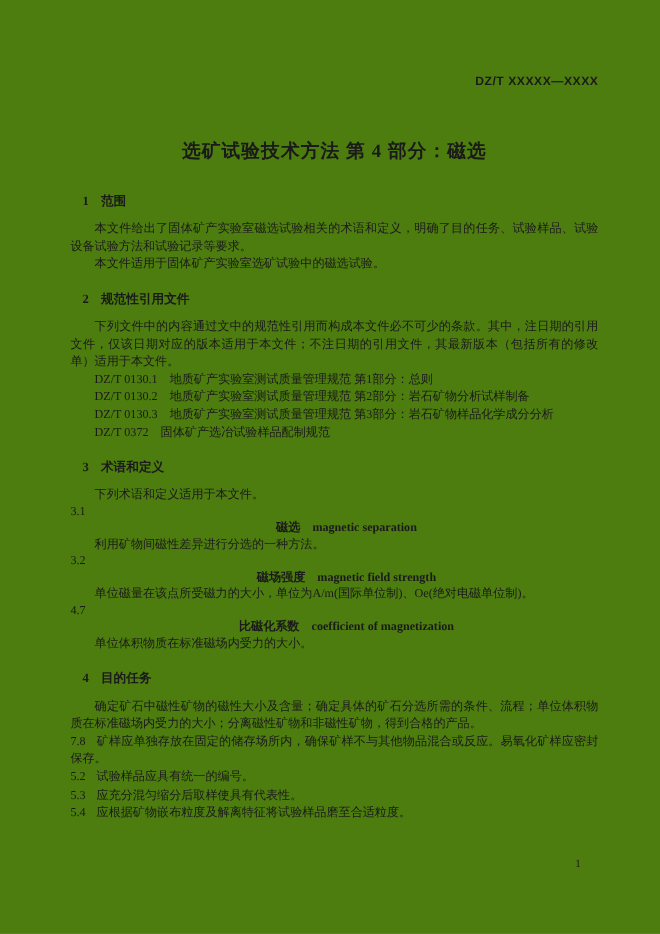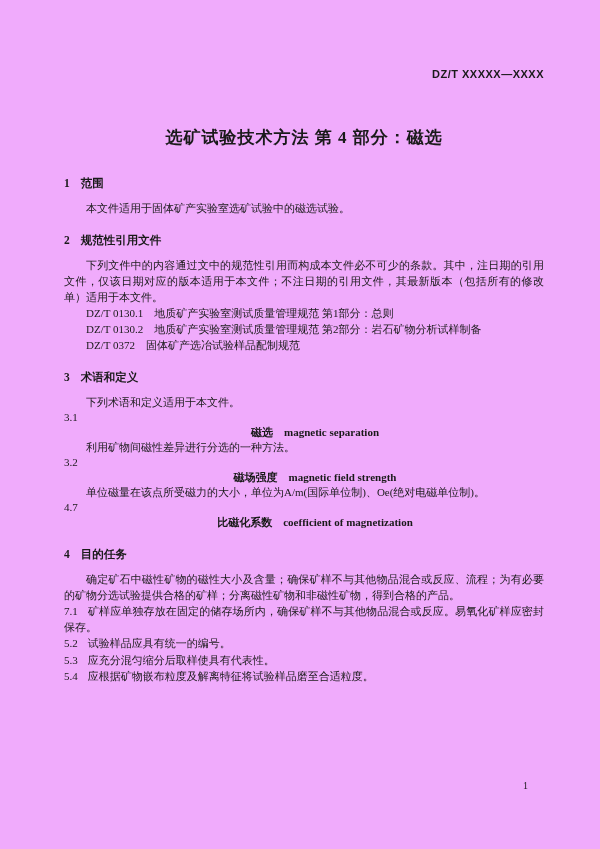--- a/index.html
+++ b/index.html
@@ -1,33 +1,33 @@
 <!DOCTYPE html>
 <html><head>
 <meta charset="utf-8">
 <style>
   html,body{margin:0;padding:0;background:#e8e8e8;}
   .page{
-    width:600px;height:849px;background:#f0abfc;
+    width:600px;height:849px;background:#4d7c0f;
     box-sizing:border-box;position:relative;
     padding:68px 56px 0 64px;
     font-family:"Liberation Serif","DejaVu Serif",serif;
     font-size:11px;color:#1a1a1a;
   }
   .doc-code{
     text-align:right;font-weight:bold;font-size:11px;
     font-family:"Liberation Sans","DejaVu Sans",sans-serif;
     letter-spacing:0.5px;margin:0;
   }
   .doc-title{
     text-align:center;font-weight:bold;font-size:17px;
     margin:46px 0 13px 0;letter-spacing:1px;
   }
   .sec-heading{
-    font-weight:bold;font-size:11.5px;margin:17px 0 9px 0;line-height:15px;
+    font-weight:bold;font-size:11.5px;margin:17px 0 9px 11px;line-height:15px;
   }
   .sec-heading .sec-num{margin-right:11px;}
   .first-heading{margin-top:27px;}
   .para{margin:0;line-height:16px;text-indent:22px;text-align:justify;}
   .ref-line{margin:0;line-height:16px;text-indent:22px;}
   .term-block{margin:0;}
   .term-num{margin:0;line-height:15px;}
   .term-name{margin:0 0 0 22px;font-weight:bold;line-height:15px;text-align:center;}
   .term-def{margin:0 0 0 22px;line-height:15px;}
   .term-note{margin:0 0 0 26px;font-size:9.5px;line-height:13px;}
@@ -42,55 +42,58 @@
 
 <div class="page">
 
   <p class="doc-code">DZ/T XXXXX—XXXX</p>
 
   <h1 class="doc-title">选矿试验技术方法  第 4 部分：磁选</h1>
 
   <h2 class="sec-heading first-heading">
     <span class="sec-num">1</span><span>范围</span>
   </h2>
+  <p class="para">本文件给出了固体矿产实验室磁选试验相关的术语和定义，明确了目的任务、试验样品、试验设备试验方法和试验记录等要求。</p>
   <p class="para">本文件适用于固体矿产实验室选矿试验中的磁选试验。</p>
 
   <h2 class="sec-heading">
     <span class="sec-num">2</span><span>规范性引用文件</span>
   </h2>
   <p class="para">下列文件中的内容通过文中的规范性引用而构成本文件必不可少的条款。其中，注日期的引用文件，仅该日期对应的版本适用于本文件；不注日期的引用文件，其最新版本（包括所有的修改单）适用于本文件。</p>
   <p class="ref-line">DZ/T 0130.1　地质矿产实验室测试质量管理规范 第1部分：总则</p>
   <p class="ref-line">DZ/T 0130.2　地质矿产实验室测试质量管理规范 第2部分：岩石矿物分析试样制备</p>
+  <p class="ref-line">DZ/T 0130.3　地质矿产实验室测试质量管理规范 第3部分：岩石矿物样品化学成分分析</p>
   <p class="ref-line">DZ/T 0372　固体矿产选冶试验样品配制规范</p>
 
   <h2 class="sec-heading">
     <span class="sec-num">3</span><span>术语和定义</span>
   </h2>
   <p class="para">下列术语和定义适用于本文件。</p>
 
   <div class="term-block">
     <p class="term-num">3.1</p>
     <p class="term-name">磁选　magnetic separation</p>
     <p class="term-def">利用矿物间磁性差异进行分选的一种方法。</p>
   </div>
   <div class="term-block">
     <p class="term-num">3.2</p>
     <p class="term-name">磁场强度　magnetic field strength</p>
     <p class="term-def">单位磁量在该点所受磁力的大小，单位为A/m(国际单位制)、Oe(绝对电磁单位制)。</p>
   </div>
   <div class="term-block">
     <p class="term-num">4.7</p>
     <p class="term-name">比磁化系数　coefficient of magnetization</p>
+    <p class="term-def">单位体积物质在标准磁场内受力的大小。</p>
   </div>
 
   <h2 class="sec-heading">
     <span class="sec-num">4</span><span>目的任务</span>
   </h2>
-  <p class="para">确定矿石中磁性矿物的磁性大小及含量；确保矿样不与其他物品混合或反应、流程；为有必要的矿物分选试验提供合格的矿样；分离磁性矿物和非磁性矿物，得到合格的产品。</p>
+  <p class="para">确定矿石中磁性矿物的磁性大小及含量；确定具体的矿石分选所需的条件、流程；单位体积物质在标准磁场内受力的大小；分离磁性矿物和非磁性矿物，得到合格的产品。</p>
 
-  <p class="item"><span class="item-num">7.1</span><span>矿样应单独存放在固定的储存场所内，确保矿样不与其他物品混合或反应。易氧化矿样应密封保存。</span></p>
+  <p class="item"><span class="item-num">7.8</span><span>矿样应单独存放在固定的储存场所内，确保矿样不与其他物品混合或反应。易氧化矿样应密封保存。</span></p>
   <p class="item"><span class="item-num">5.2</span><span>试验样品应具有统一的编号。</span></p>
   <p class="item"><span class="item-num">5.3</span><span>应充分混匀缩分后取样使具有代表性。</span></p>
   <p class="item"><span class="item-num">5.4</span><span>应根据矿物嵌布粒度及解离特征将试验样品磨至合适粒度。</span></p>
 
   <p class="page-num">1</p>
 
 </div>
 
 </body></html>

